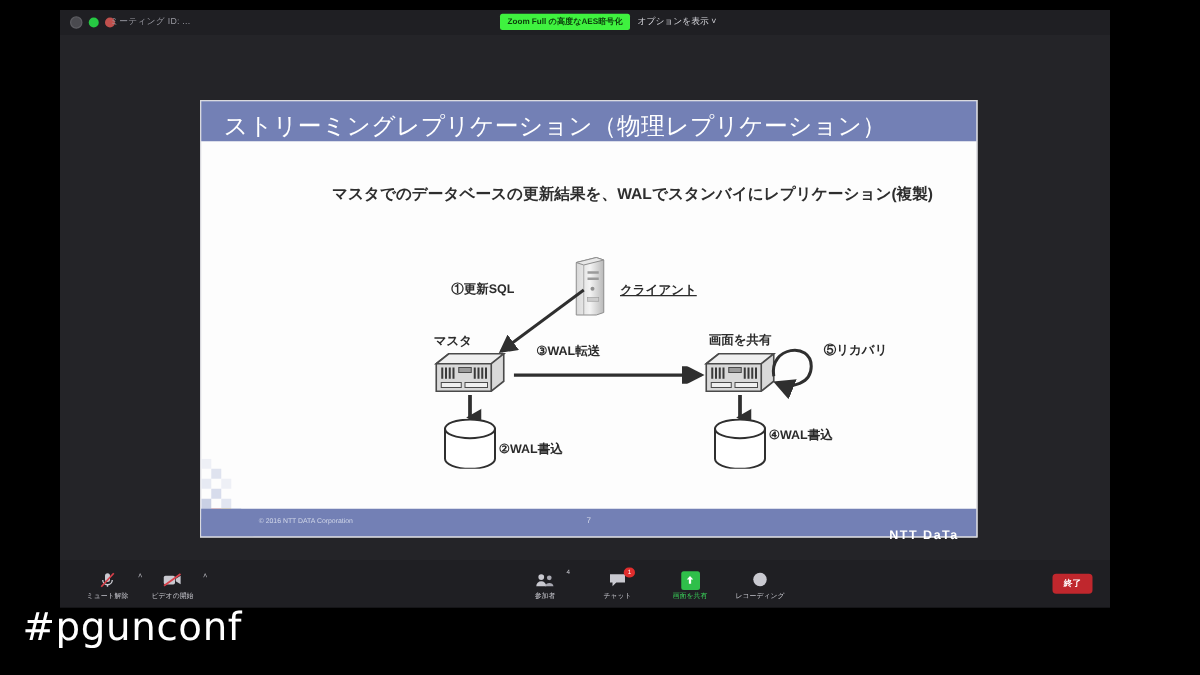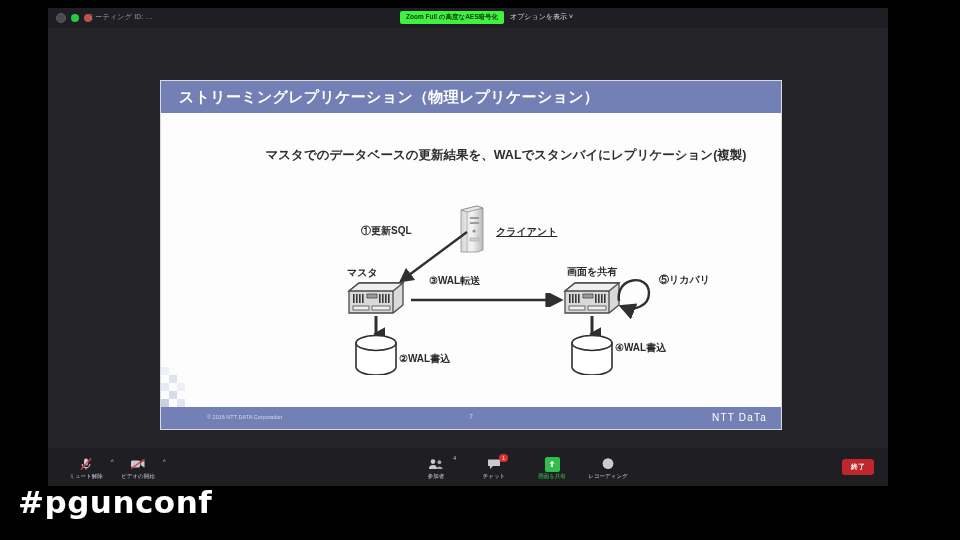--- a/index.html
+++ b/index.html
@@ -19,60 +19,60 @@
   .enc-badge{position:absolute;left:352px;top:3px;background:#3ff23f;color:#0b3d0b;font-size:6.5px;
              padding:2px 6px;border-radius:2px;white-space:nowrap;font-weight:bold;}
   .view-opt{position:absolute;left:462px;top:4px;font-size:7px;color:#d8d8de;white-space:nowrap;}
 
   .stage{position:absolute;left:0;top:20px;width:840px;height:420px;background:#242428;}
 
   
   .slide{position:absolute;left:112px;top:52px;width:622px;height:350px;background:#fdfdfd;
          border:1px solid #d9d9de;box-sizing:border-box;}
   .slide-head{position:absolute;left:0;top:0;width:100%;height:32px;background:#7380b5;}
-  .slide-head-t{position:absolute;left:18px;top:7px;font-size:15px;font-weight:bold;color:#fff;
+  .slide-head-t{position:absolute;left:18px;top:7px;font-size:19px;font-weight:normal;color:#fff;
                 letter-spacing:.3px;white-space:nowrap;}
 
   .slide-body{position:absolute;left:0;top:32px;width:100%;height:285px;}
   .lead{position:absolute;width:100%;text-align:center;font-size:12.5px;font-weight:bold;color:#2e2e2e;padding-left:35px;}
   .lead.l1{top:34px;}
   .lead.l2{top:58px;}
 
   
   .diagram{position:absolute;left:0;top:0;width:100%;height:100%;}
   .lbl{position:absolute;font-size:10px;font-weight:bold;color:#2b2b2b;white-space:nowrap;}
 
   .srv{position:absolute;width:58px;height:34px;}
   .db{position:absolute;width:46px;height:40px;}
   .cpu{position:absolute;width:26px;height:48px;}
 
   
   .slide-foot{position:absolute;left:0;bottom:0;width:100%;height:22px;background:#7380b5;}
   .foot-cr{position:absolute;left:46px;top:7px;font-size:5.5px;color:#d3d8ea;white-space:nowrap;}
   .foot-pg{position:absolute;left:0;top:6px;width:100%;text-align:center;font-size:6.5px;color:#d8dcec;}
-  .foot-logo{position:absolute;right:14px;top:5px;font-size:10px;font-weight:normal;color:#ffffff;
+  .foot-logo{position:absolute;right:14px;top:16px;font-size:10px;font-weight:bold;color:#ffffff;
              letter-spacing:1.2px;padding-left:12px;}
   .mosaic{position:absolute;left:0;bottom:0;width:42px;height:62px;}
 
   .cursor{position:absolute;left:128px;top:86px;width:8px;height:12px;}
 
   
   .toolbar{position:absolute;left:0;top:440px;width:840px;height:38px;background:#1f1f23;}
   .tb-item{position:absolute;text-align:center;width:52px;}
   .tb-ico{height:16px;display:flex;align-items:center;justify-content:center;position:relative;}
   .tb-lbl{font-size:5.5px;color:#c9c9d0;margin-top:1px;white-space:nowrap;}
   .caret{position:absolute;font-size:6px;color:#b9b9c0;}
   .badge{position:absolute;top:-2px;right:12px;background:#e02d2d;color:#fff;font-size:5px;
          border-radius:6px;padding:0 3px;line-height:8px;}
   .end-btn{position:absolute;right:14px;top:11px;background:#c0272d;color:#fff;font-size:7px;
            padding:3px 9px;border-radius:3px;font-weight:bold;}
   .share-box{width:15px;height:15px;background:#2fbf4a;border-radius:2px;
              display:flex;align-items:center;justify-content:center;}
 
-  .hashtag{position:absolute;left:18px;top:484px;font-size:31px;font-weight:bold;color:#fff;
+  .hashtag{position:absolute;left:18px;top:484px;font-size:31px;font-weight:normal;color:#fff;
            letter-spacing:.5px;font-family:"DejaVu Sans",sans-serif;}
 </style>
 </head>
 <body>
 
 <div class="screen">
 
   <div class="zoom-window">
 
     <div class="titlebar">

